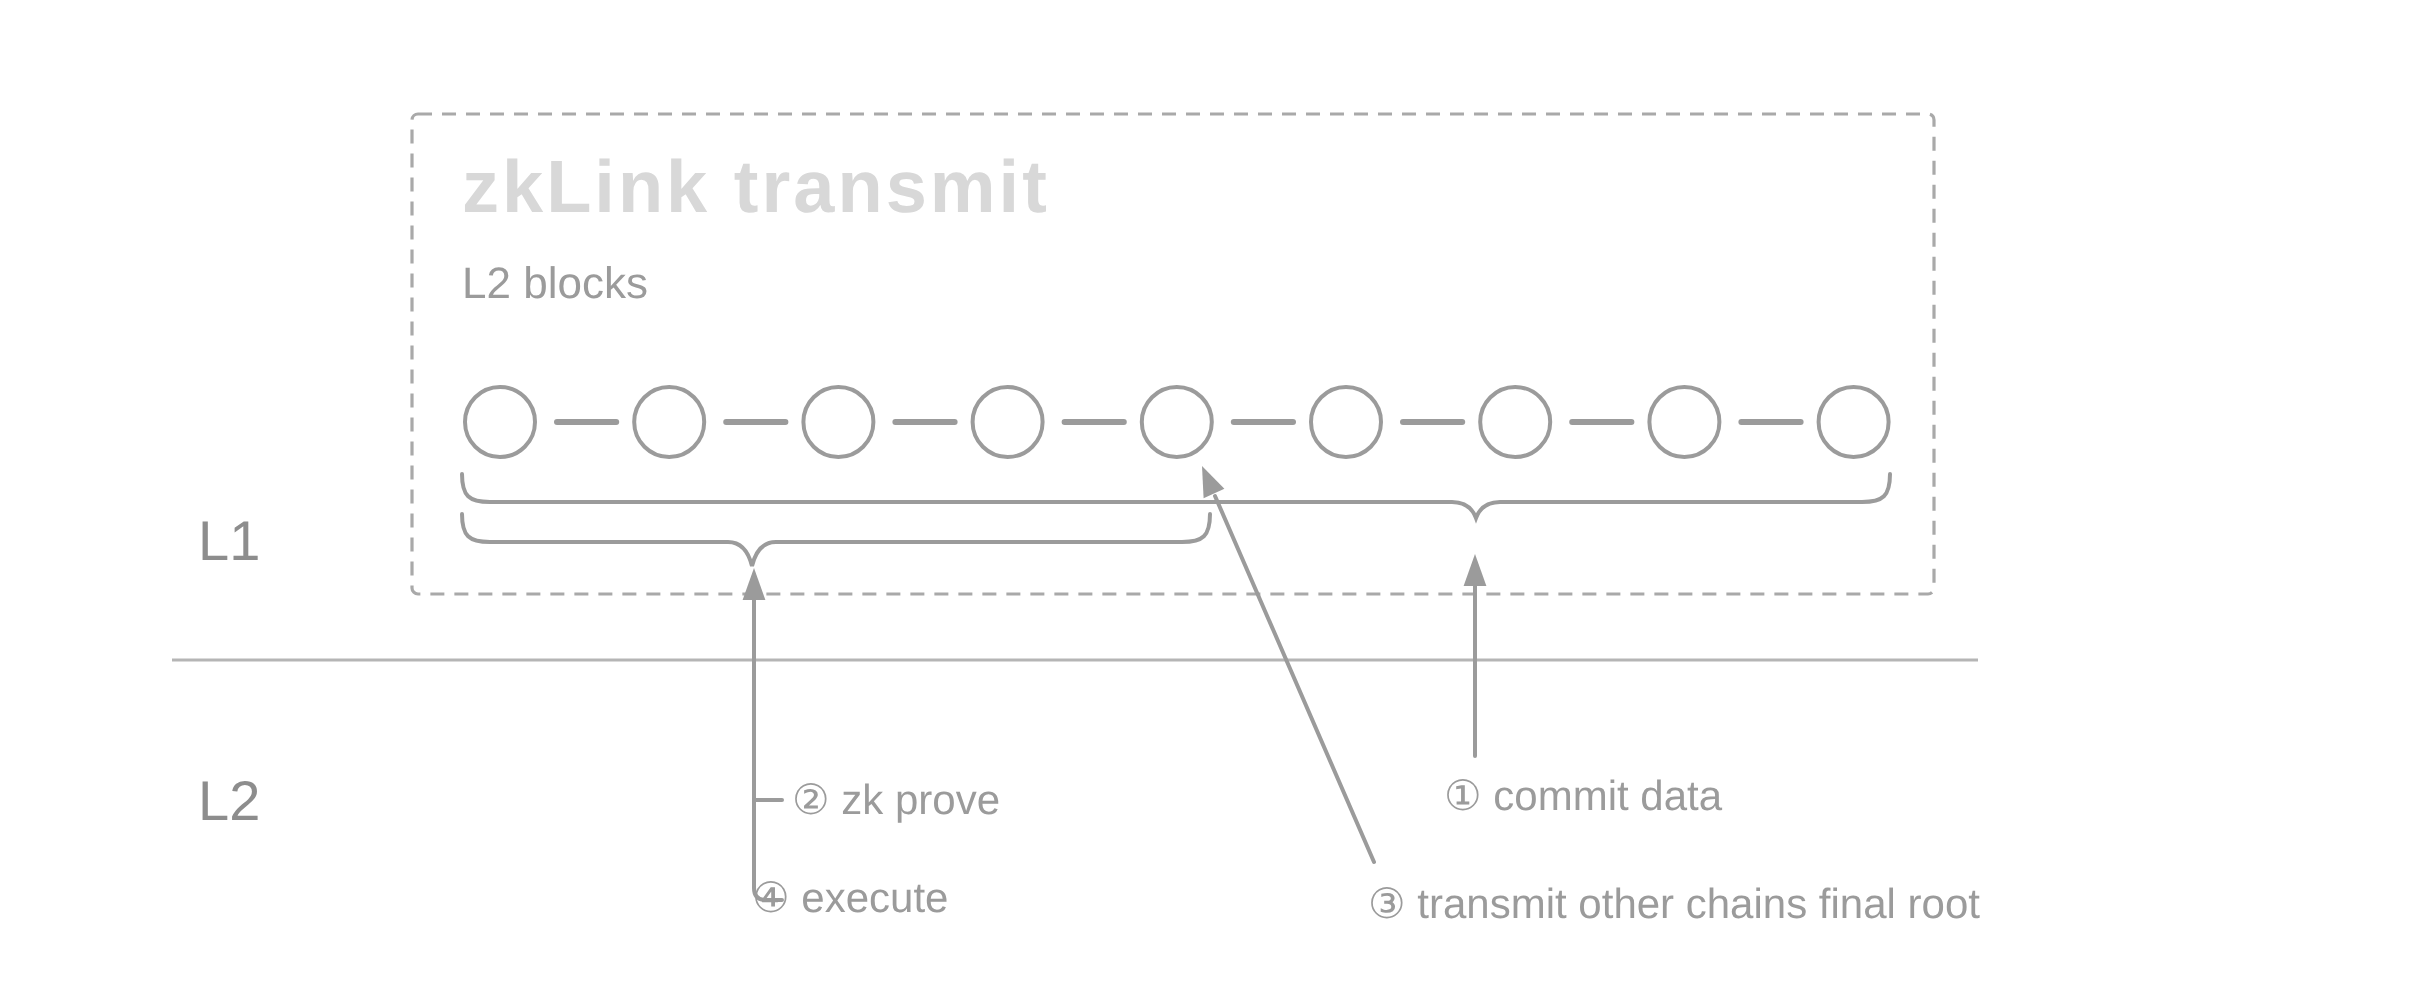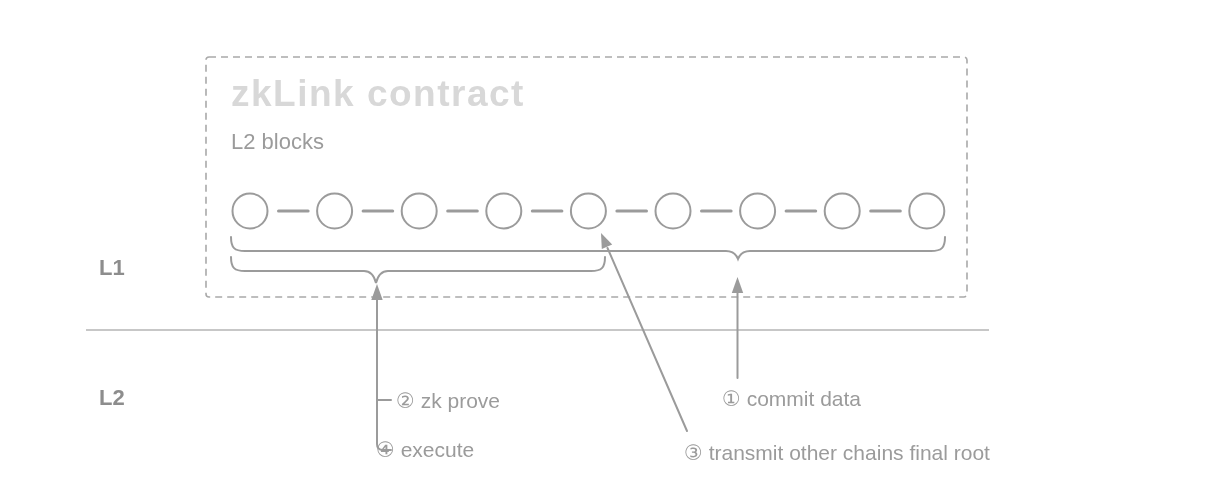--- a/index.html
+++ b/index.html
@@ -26,21 +26,21 @@
     letter-spacing:1.5px;
     color:var(--light-title);
   }
   .blocks-label{
     left:231px;top:130px;
     font-size:22px;
     color:var(--text);
   }
   .layer-label{
     left:99px;
-    font-size:22px;font-weight:bold;
+    font-size:28px;font-weight:normal;
     color:var(--label);
   }
   .layer-l1{top:256px;}
   .layer-l2{top:386px;}
   .annot{
     font-size:21px;
     color:var(--text);
   }
   .annot-zk-prove{left:396px;top:389px;}
   .annot-execute{left:376px;top:438px;}
@@ -101,21 +101,21 @@
       <path class="arrow-shaft" d="M 377 400 L 391 400"></path>
       <polygon class="arrow-head" points="377,284 371.3,300 382.7,300"></polygon>
     </g>
 
     <g>
       <line class="arrow-shaft" x1="687" y1="431" x2="607.5" y2="248"></line>
       <polygon class="arrow-head" points="601,233 612.2,244.4 601.8,249.1"></polygon>
     </g>
   </svg>
 
-  <div class="txt contract-title">zkLink contract</div>
+  <div class="txt contract-title">zkLink transmit</div>
 
   <div class="txt blocks-label">L2 blocks</div>
 
   <div class="txt layer-label layer-l1">L1</div>
 
   <div class="txt layer-label layer-l2">L2</div>
 
   <div class="txt annot annot-zk-prove">② zk prove</div>
 
   <div class="txt annot annot-execute">④ execute</div>

